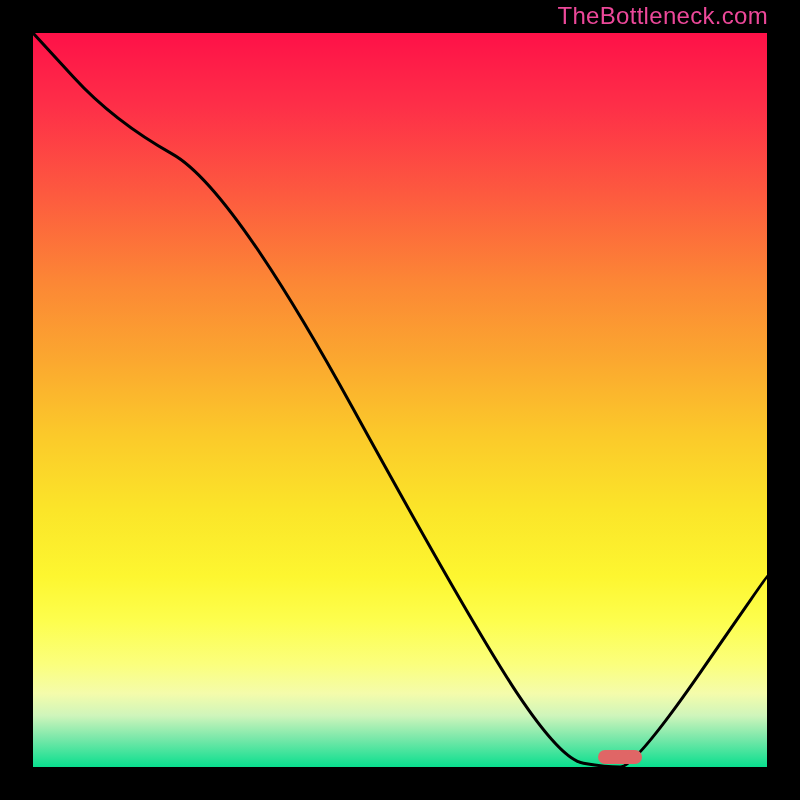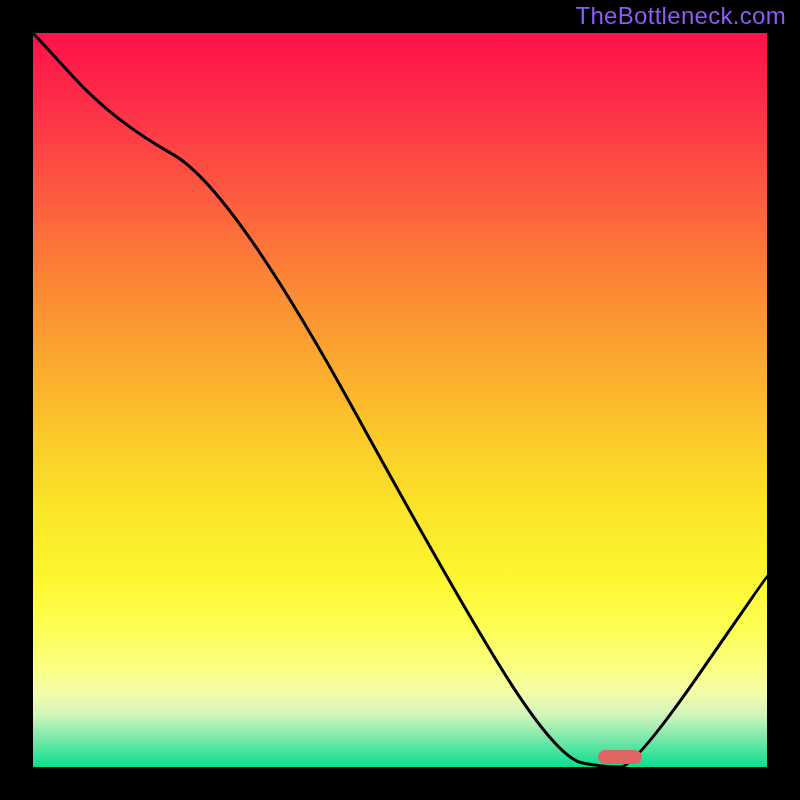--- a/index.html
+++ b/index.html
@@ -13,22 +13,22 @@
   }
   .frame {
     position: relative;
     width: 800px;
     height: 800px;
     background: #000;
   }
   .watermark {
     position: absolute;
     top: 2px;
-    right: 14px;
-    color: #8b5cf6;
+    right: 32px;
+    color: #ec4899;
     font-size: 24px;
     letter-spacing: 0.3px;
     user-select: none;
   }
   .plot {
     position: absolute;
     left: 33px;
     top: 33px;
     width: 734px;
     height: 734px;

